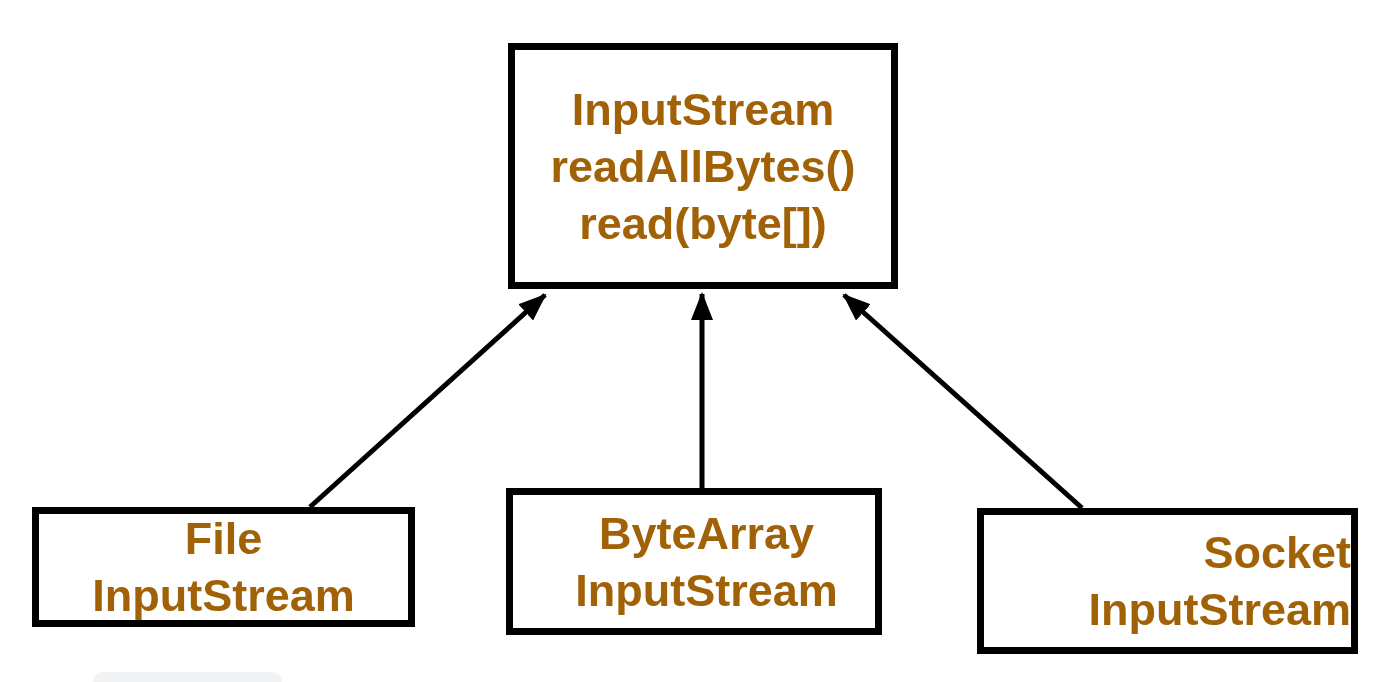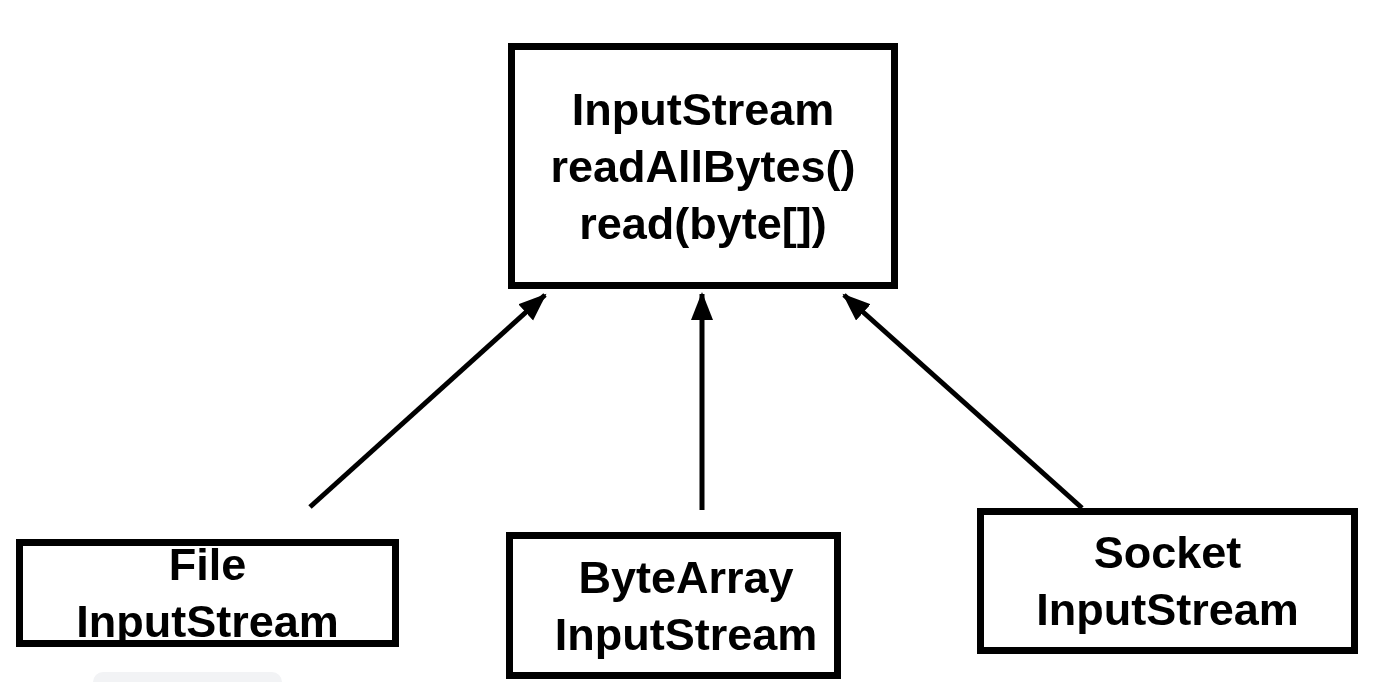--- a/index.html
+++ b/index.html
@@ -28,48 +28,48 @@
     border: 7px solid #000000;
     background: #ffffff;
     display: flex;
     flex-direction: column;
     align-items: center;
     justify-content: center;
     text-align: center;
     font-weight: bold;
     font-size: 45px;
     line-height: 57px;
-    color: #000000;
+    color: #a16207;
     letter-spacing: 0;
   }
   .box-parent {
     left: 508px;
     top: 43px;
     width: 390px;
     height: 246px;
   }
   .box-file {
-    left: 16px;
+    left: 32px;
     top: 507px;
     width: 383px;
-    height: 108px;
-    margin-top: 32px;
+    height: 120px;
   }
   .box-bytearray {
     left: 506px;
-    top: 532px;
-    width: 335px;
+    top: 488px;
+    width: 376px;
     height: 147px;
     padding-left: 25px;
   }
   .box-socket {
     left: 977px;
     top: 508px;
     width: 381px;
     height: 146px;
+    align-items: flex-end;
   }
   .cropped-gray {
     position: absolute;
     left: 93px;
     top: 672px;
     width: 189px;
     height: 16px;
     background: #f2f3f5;
     border-radius: 10px 10px 0 0;
   }

